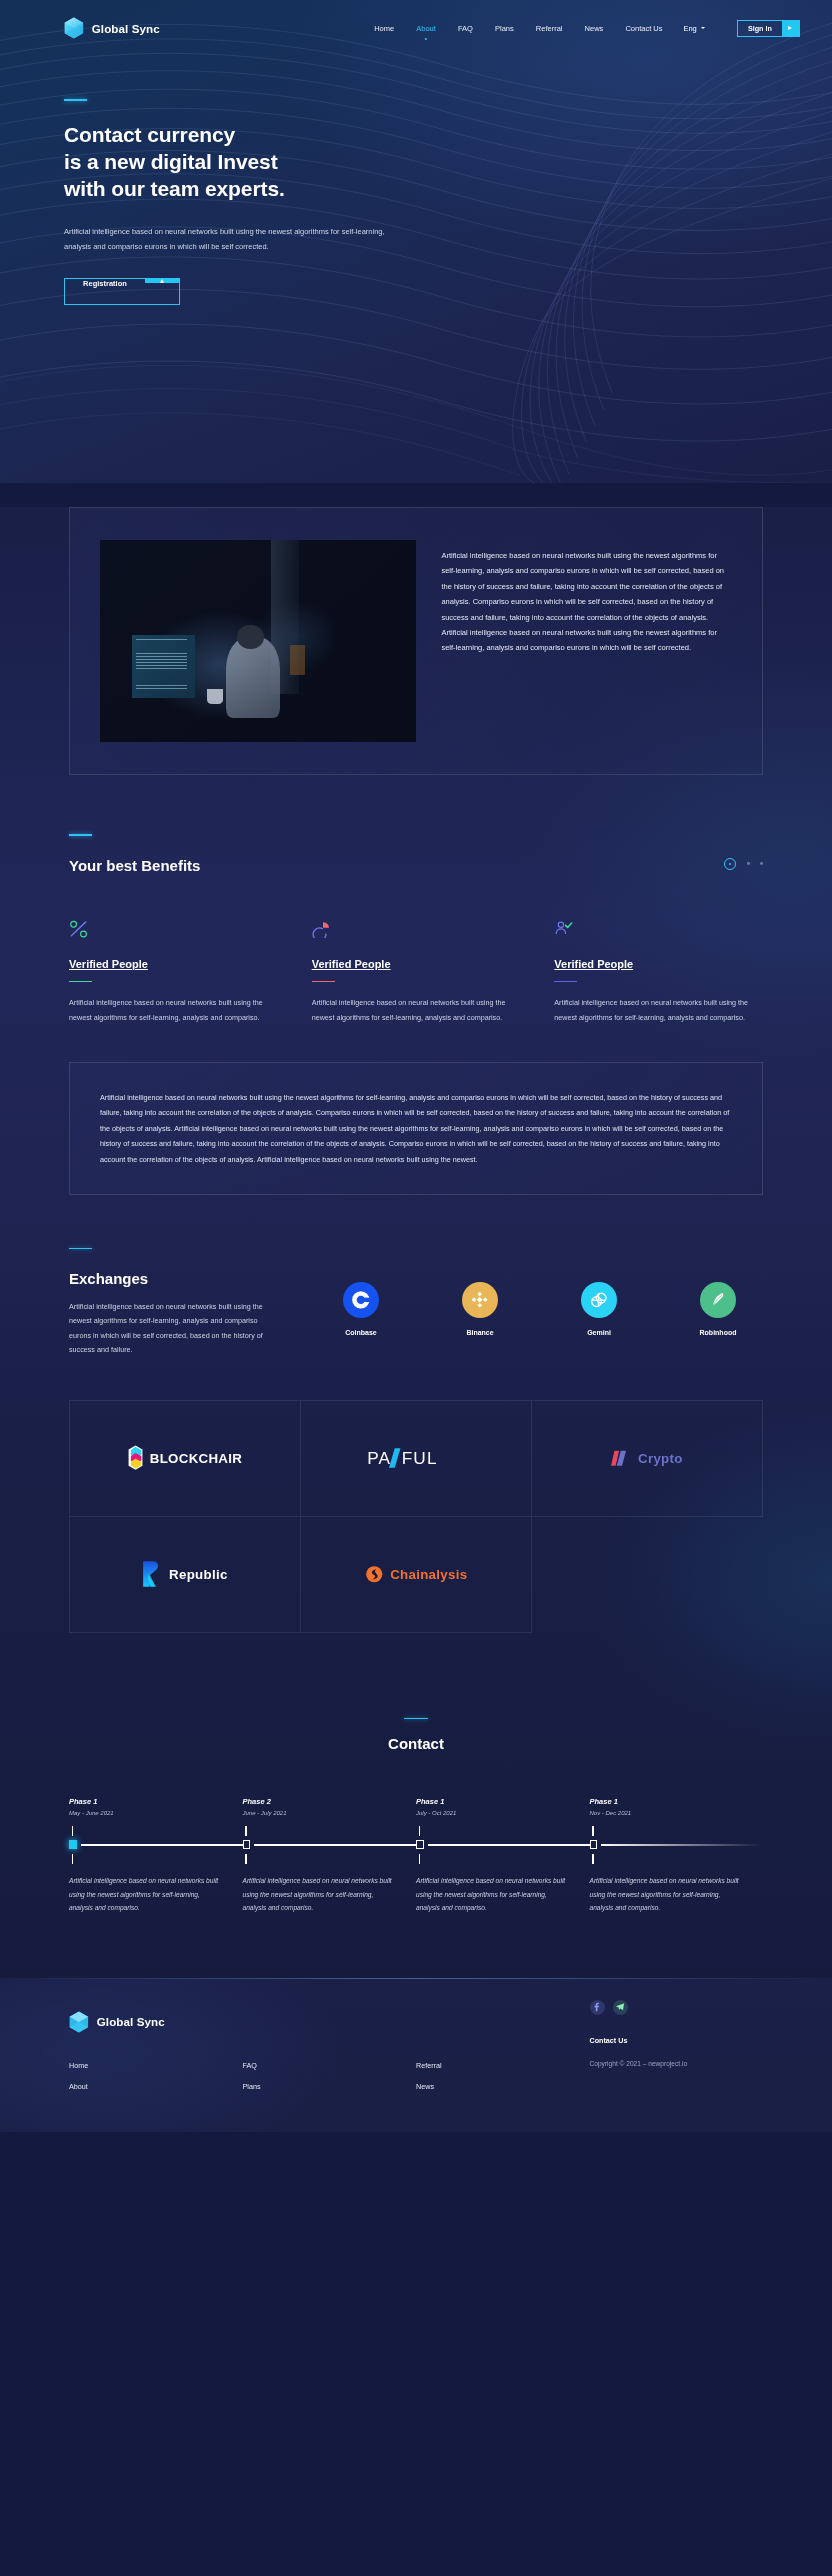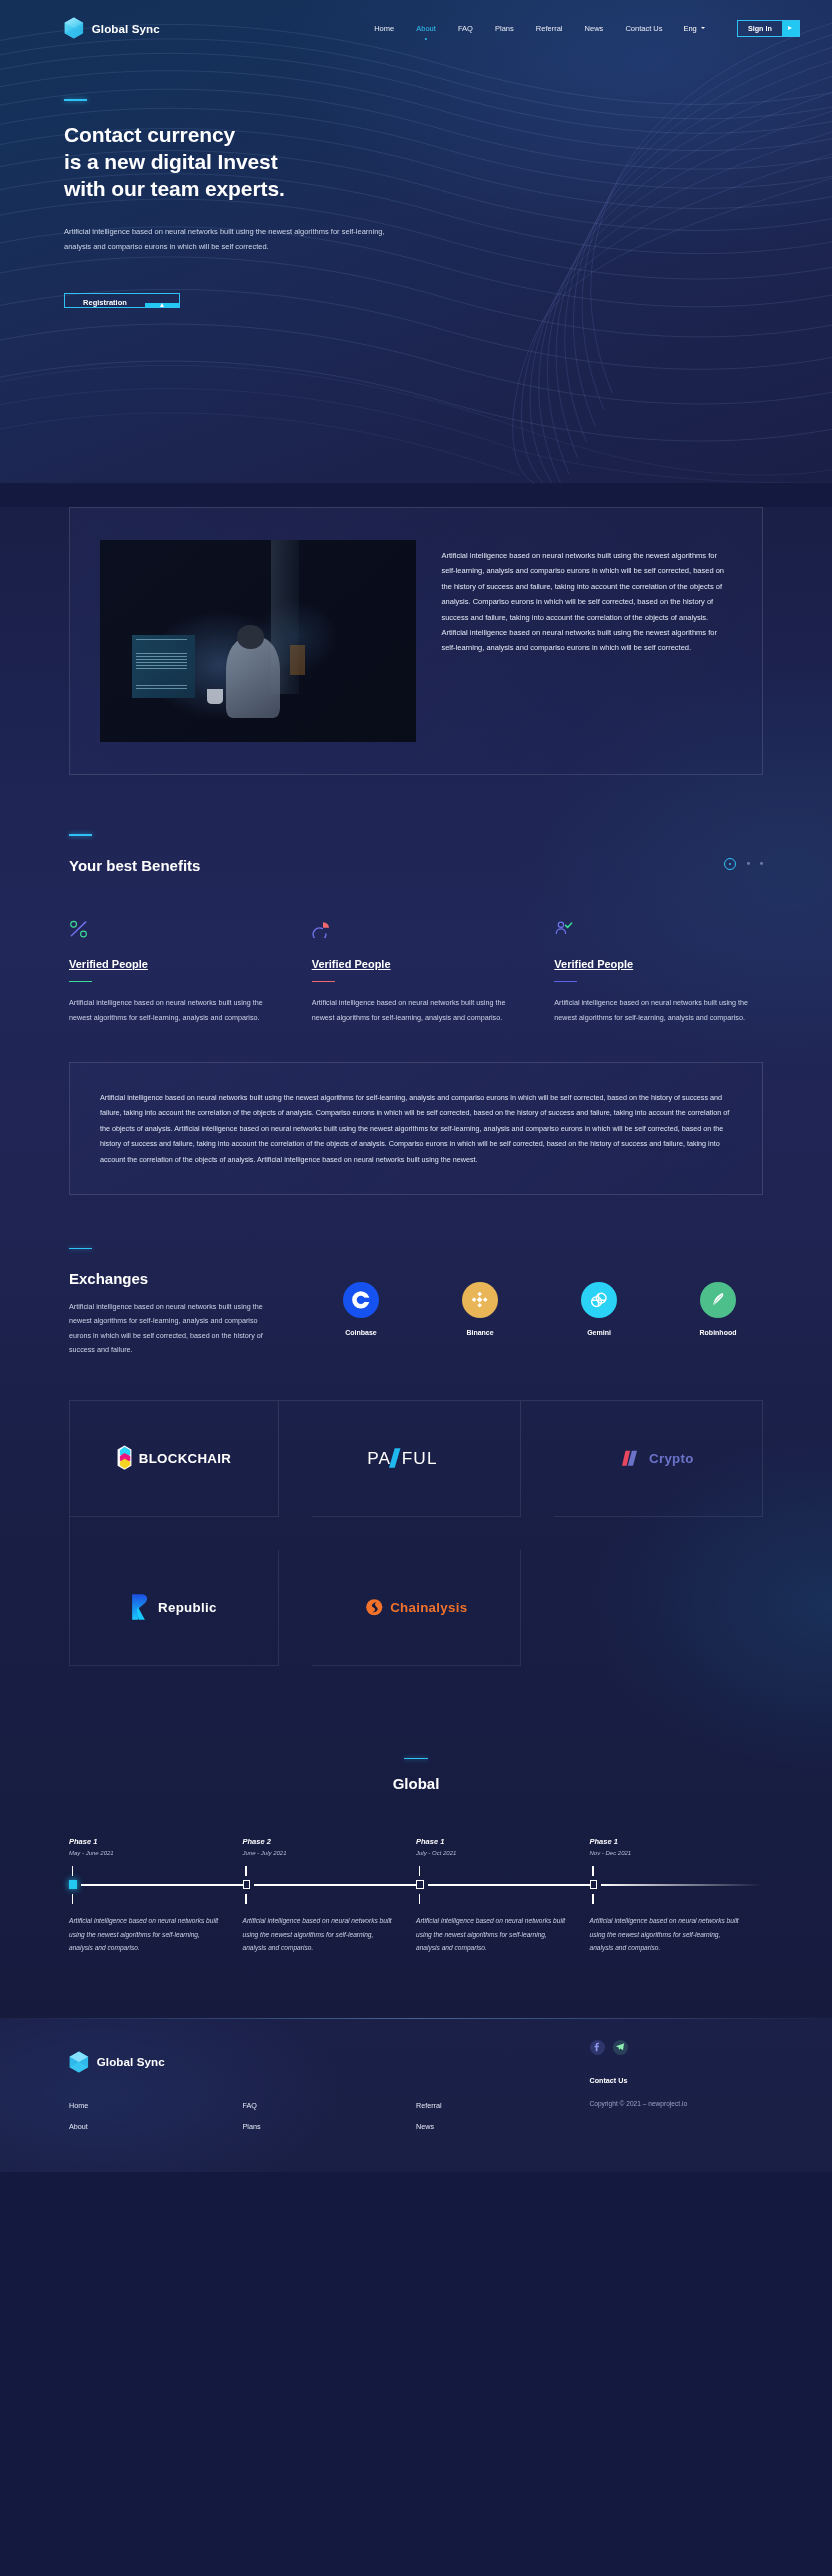--- a/index.html
+++ b/index.html
@@ -58,21 +58,21 @@
   .signin-arrow {
     width:17.3px; background:#22c7f2; display:flex;align-items:center;justify-content:center;
     cursor:pointer;
   }
   .tri-right { width:0;height:0;border-top:2.9px solid transparent;border-bottom:2.9px solid transparent;border-left:4px solid #fff; }
 
   .hero-body { position:relative; z-index:5; padding:60px 0 0 64px; max-width:405px; }
   .accent-bar { width:23px; height:1.7px; background:#2fc3f5; margin-bottom:21px; box-shadow:0 0 5.8px rgba(47,195,245,.7); }
   .hero-title { font-size:21px; line-height:1.28; font-weight:700; letter-spacing:-0.1px; }
   .hero-sub { margin-top:21.4px; font-size:7.5px; line-height:2.0; color:#cdd6e8; max-width:324px; }
-  .reg-wrap { display:flex; align-items:flex-end; margin-top:39px; height:15px; width:116px; border:0.6px solid #2fc3f5; }
+  .reg-wrap { display:flex; align-items:flex-start; margin-top:24px; height:27px; width:116px; border:0.6px solid #2fc3f5; }
   .reg-label { display:flex;align-items:center;justify-content:center;flex:1;font-size:7.5px;font-weight:600;cursor:pointer; }
   .reg-arrow { width:34px; background:#22c7f2; display:flex;align-items:center;justify-content:center;cursor:pointer; }
   .tri-up { width:0;height:0;border-left:2.9px solid transparent;border-right:2.9px solid transparent;border-bottom:4px solid #fff; }
 
   
   .rest {
     background:
       radial-gradient(405px 289px at 95% 22%, rgba(33,64,110,.45), rgba(0,0,0,0) 70%),
       radial-gradient(347px 243px at 100% 66%, rgba(26,66,108,.5), rgba(0,0,0,0) 70%),
       linear-gradient(180deg,#1a1f47 0%, #1d2350 12%, #212759 26%, #1e2350 45%, #191e45 62%, #171c41 80%, #151a3c 100%);
@@ -145,25 +145,24 @@
   .ex-list { display:flex; gap:55px; margin-left:55px; padding-top:34px; }
   .ex-item { text-align:center; width:64px; cursor:pointer; }
   .ex-circle { width:36px;height:36px;border-radius:50%; margin:0 auto; display:flex;align-items:center;justify-content:center; }
   .ex-name { margin-top:11.6px; font-size:7px; font-weight:600; }
 
   
   .center-head { text-align:center; padding-top:81px; }
   .center-bar { width:24px;height:1.7px;background:#2fc3f5;margin:0 auto;box-shadow:0 0 5.8px rgba(47,195,245,.8); }
   .center-title { font-size:15px;font-weight:700;margin-top:16px; }
   .partner-grid {
-    width:694px; margin:42px auto 11px;
+    width:694px; margin:42px auto 4px;
     display:grid; grid-template-columns:repeat(3,1fr);
     border-top:0.6px solid rgba(255,255,255,.09);
     border-left:0.6px solid rgba(255,255,255,.09);
-    gap:33px;
   }
   .partner-cell {
     border-right:0.6px solid rgba(255,255,255,.09);
     border-bottom:0.6px solid rgba(255,255,255,.09);
     height:116px; display:flex;align-items:center;justify-content:center; cursor:pointer;
   }
   .p-logo { display:flex; align-items:center; gap:7px; }
   .p-word { font-size:13.3px; font-weight:700; letter-spacing:0.3px; }
 
   
@@ -497,21 +496,21 @@
             </svg>
             <span class="p-word" style="color:#f2722b">Chainalysis</span>
           </div>
         </div>
       </div>
     </section>
 
     <section>
       <div class="center-head">
         <div class="center-bar"></div>
-        <h2 class="center-title">Global</h2>
+        <h2 class="center-title">Contact</h2>
       </div>
 
       <div class="road-wrap">
         <div class="road-grid">
 
           <div>
             <div class="phase-title">Phase 1</div>
             <div class="phase-date">May - June 2021</div>
             <div class="tl">
               <span class="vline vtop"></span>

